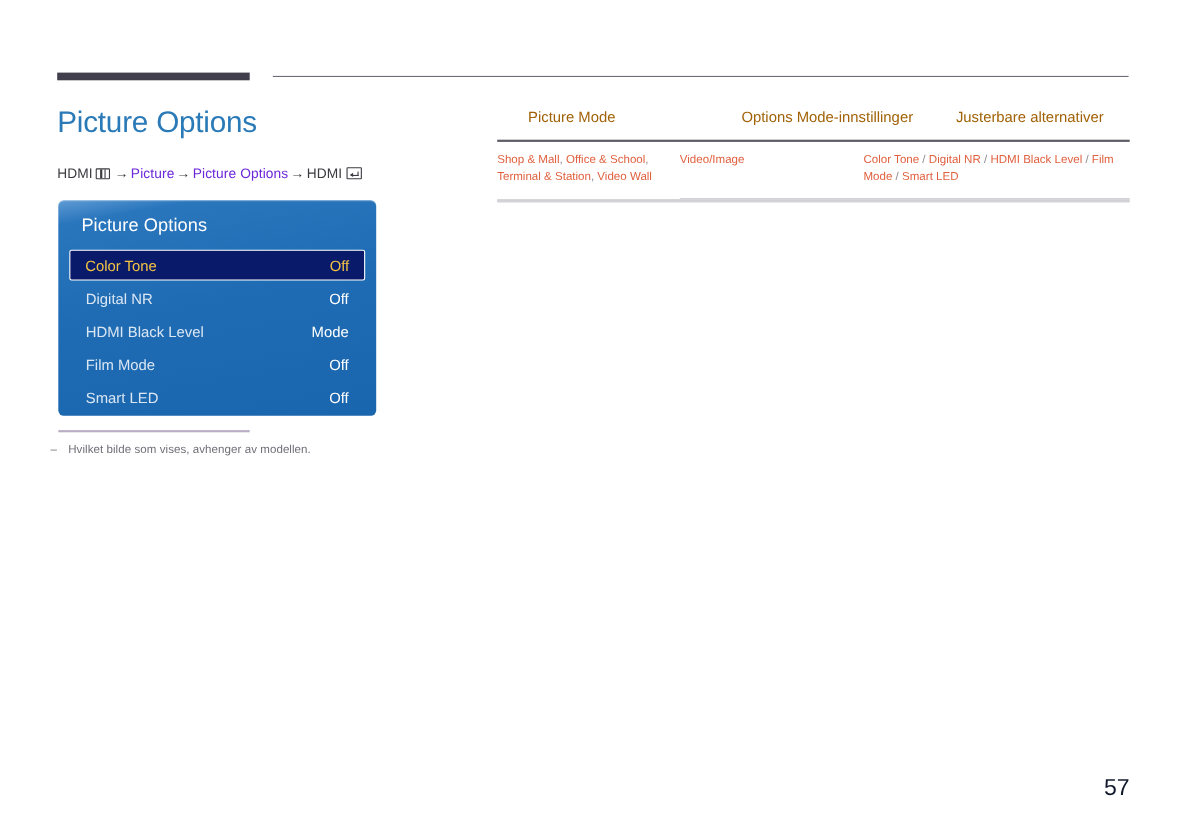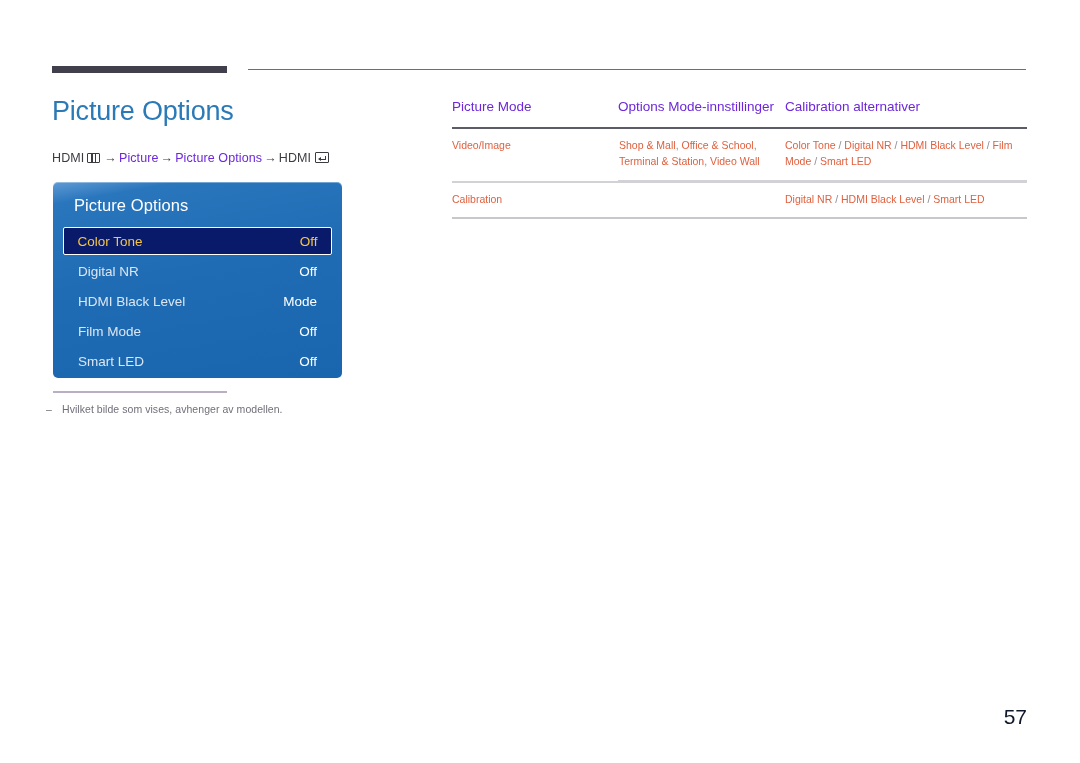--- a/index.html
+++ b/index.html
@@ -189,22 +189,23 @@
     left: 452px;
     top: 97px;
     width: 575px;
   }
   .thead {
     display: flex;
     padding-bottom: 11px;
   }
   .thead .th {
     font-size: 13.5px;
-    color: #6d28d9;
+    color: #a16207;
     line-height: 1.42;
+    margin-left: 28px;
   }
   .col1 { width: 166px; flex: none; }
   .col2 { width: 167px; flex: none; }
   .col3 { flex: 1; }
 
   .rule-head {
     height: 2px;
     background: #5c5c66;
   }
   .rule-full {
@@ -284,41 +285,36 @@
 <div class="foot-rule"></div>
 <div class="footnote">
   <span class="dash">–</span><span>Hvilket bilde som vises, avhenger av modellen.</span>
 </div>
 
 <div class="table">
 
   <div class="thead">
     <div class="th col1">Picture Mode</div>
     <div class="th col2">Options Mode-innstillinger</div>
-    <div class="th col3">Calibration alternativer</div>
+    <div class="th col3">Justerbare alternativer</div>
   </div>
 
   <div class="rule-head"></div>
 
   <div class="trow">
+    <div class="td col1"><span>Shop &amp; Mall</span><span class="sep">, </span><span>Office &amp; School</span><span class="sep">, </span><span>Terminal &amp; Station</span><span class="sep">, </span><span>Video Wall</span></div>
     <div class="td col2">Video/Image</div>
-    <div class="td col1"><span>Shop &amp; Mall</span><span class="sep">, </span><span>Office &amp; School</span><span class="sep">, </span><span>Terminal &amp; Station</span><span class="sep">, </span><span>Video Wall</span></div>
     <div class="td col3"><span>Color Tone</span><span class="sep"> / </span><span>Digital NR</span><span class="sep"> / </span><span>HDMI Black Level</span><span class="sep"> / </span><span>Film Mode</span><span class="sep"> / </span><span>Smart LED</span></div>
   </div>
 
   <div class="rule-indent">
     <div class="gap"></div>
     <div class="line"></div>
   </div>
 
 
   <div class="rule-full"></div>
 
-  <div class="trow">
-    <div class="td col1"><span>Calibration</span></div>
-    <div class="td col2"></div>
-    <div class="td col3"><span>Digital NR</span><span class="sep"> / </span><span>HDMI Black Level</span><span class="sep"> / </span><span>Smart LED</span></div>
-  </div>
 
   <div class="rule-bottom"></div>
 </div>
 
 <div class="page-number">57</div>
 
 </body></html>

